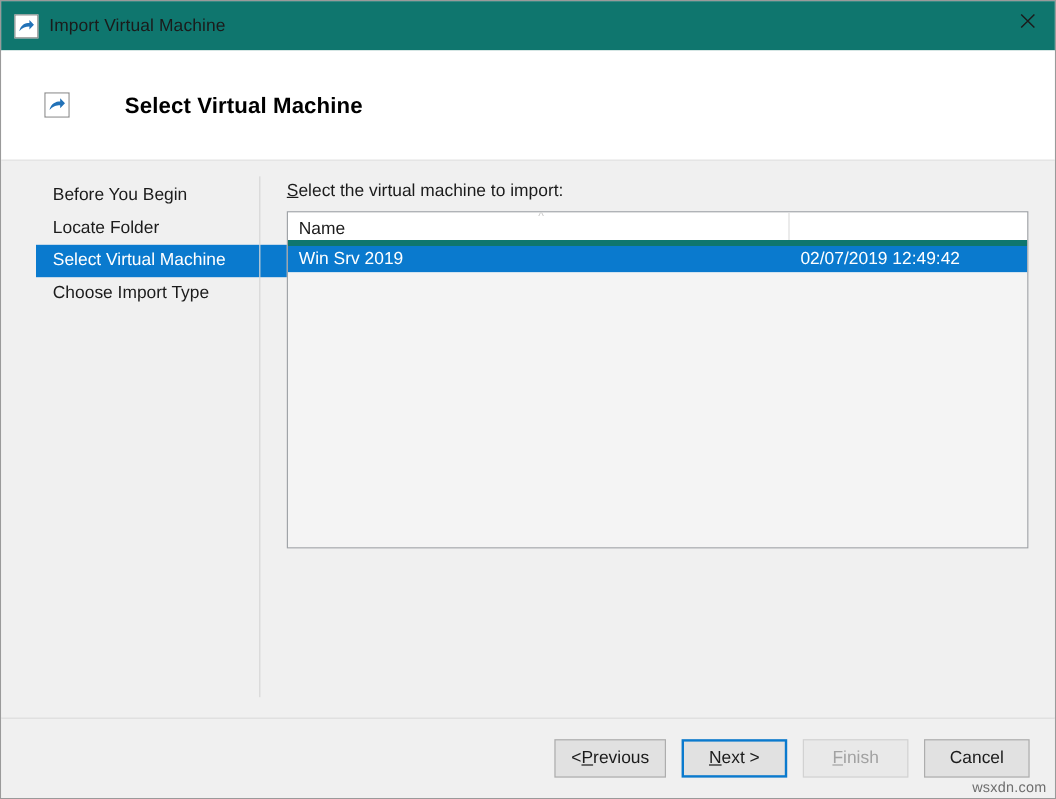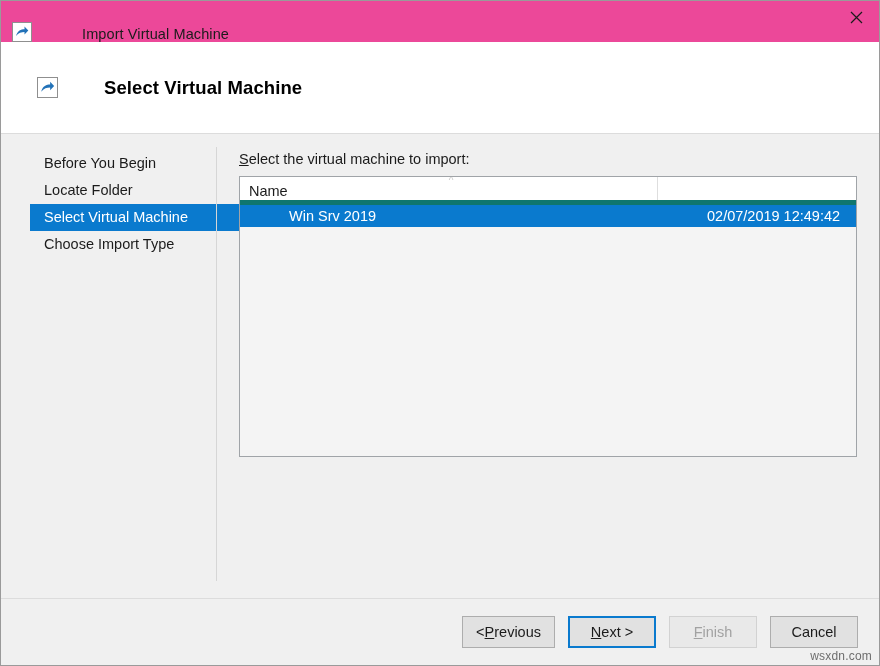--- a/index.html
+++ b/index.html
@@ -23,25 +23,24 @@
     border: 1px solid #9a9a9a;
     box-sizing: border-box;
     display: flex;
     flex-direction: column;
   }
 
   
   .titlebar {
     position: relative;
     height: 41px;
-    background: #ec4899;
-    flex: 0 0 auto;
-    display: flex;
-    align-items: flex-end;
-    gap: 41px;
+    background: #0f766e;
+    flex: 0 0 auto;
+    display: flex;
+    align-items: center;
   }
   .titlebar-icon {
     width: 20px;
     height: 20px;
     margin-left: 11px;
     margin-right: 9px;
     flex: 0 0 auto;
     position: relative;
     background: #ffffff;
     border: 1px solid #8f8f8f;
@@ -223,21 +222,20 @@
     background: #0a7ace;
     color: #ffffff;
   }
   .lv-cell.col-name {
     width: 418px;
     flex: 0 0 auto;
     padding-left: 9px;
     box-sizing: border-box;
     white-space: nowrap;
     overflow: hidden;
-    margin-left: 40px;
   }
   .lv-cell.col-date {
     flex: 1 1 auto;
     padding-left: 9px;
     box-sizing: border-box;
     white-space: nowrap;
     overflow: hidden;
   }
   .lv-filler {
     background: #f4f4f4;

